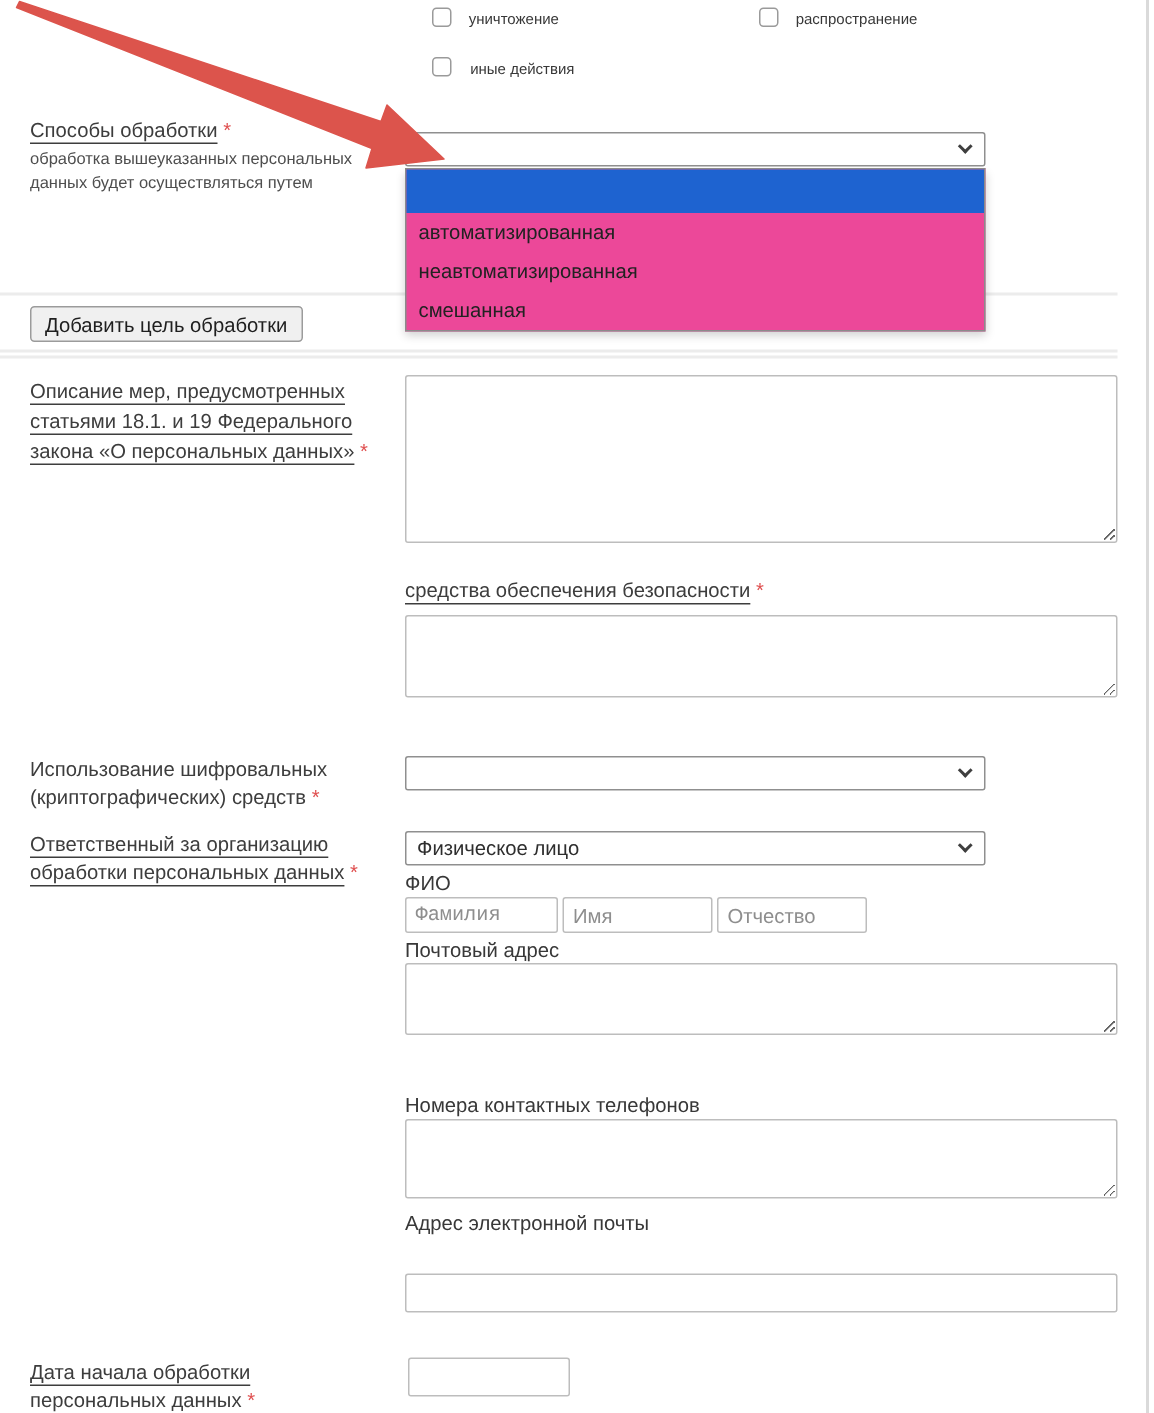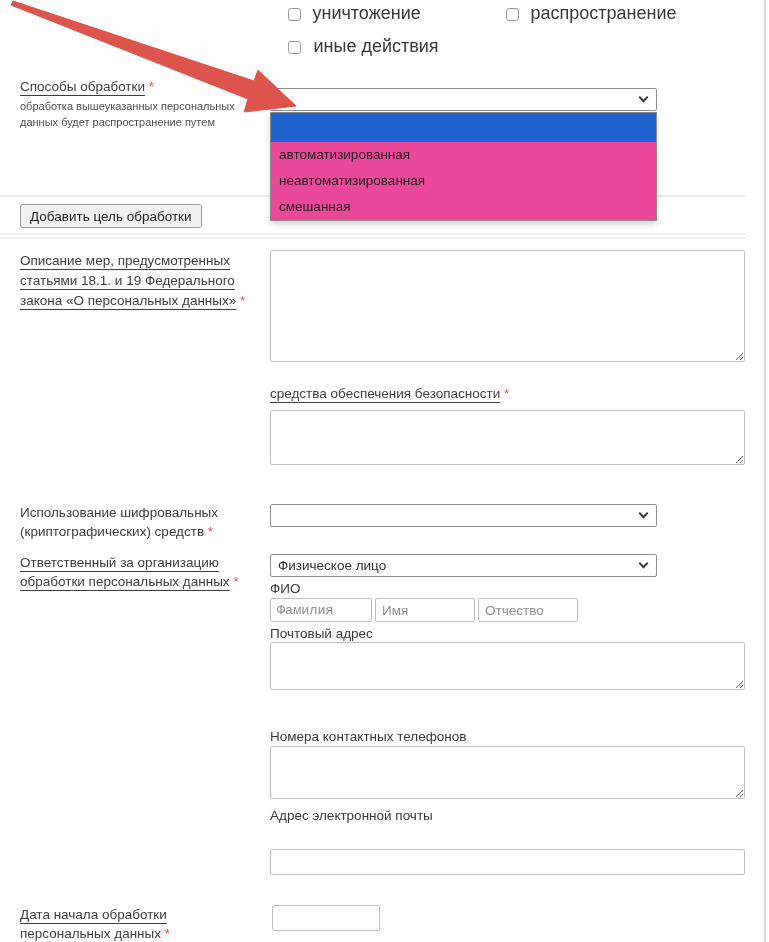--- a/index.html
+++ b/index.html
@@ -22,21 +22,21 @@
 
   
   .divider { height:2px; background:#ececec; }
 
   
   .cb-box {
     display:inline-block; width:13px; height:13px;
     border:1px solid #9a9a9a; border-radius:3px; background:#fff;
     vertical-align:middle;
   }
-  .cb-label { font-size:18px; color:#383838; }
+  .cb-label { font-size:10px; color:#383838; }
 
   
   .field-label { font-size:13.5px; line-height:19px; color:#3d3d3d; }
   .dotted {
     text-decoration-line:underline;
     text-decoration-style:dotted;
     text-decoration-color:#a3a3a3;
     text-decoration-thickness:1px;
     text-underline-offset:4px;
     text-decoration:underline;
@@ -110,21 +110,21 @@
     <span class="cb-box"></span>
     <span class="cb-label" style="margin-left:8px">иные действия</span>
   </div>
 
   <div class="abs field-label" style="left:20px;top:77px;width:250px">
     <span class="dotted">Способы обработки</span>
     <span class="req">*</span>
   </div>
   <div class="abs hint" style="left:20px;top:98px;width:246px">
     <span>обработка вышеуказанных персональных</span><br>
-    <span>данных будет распространение путем</span>
+    <span>данных будет осуществляться путем</span>
   </div>
 
   <div class="abs" style="left:270px;top:88px;width:387px">
     <div class="select">
       <span></span>
       <span class="chevron"></span>
     </div>
   </div>
 
   <div class="abs dropdown" style="left:270px;top:112px;width:387px">

